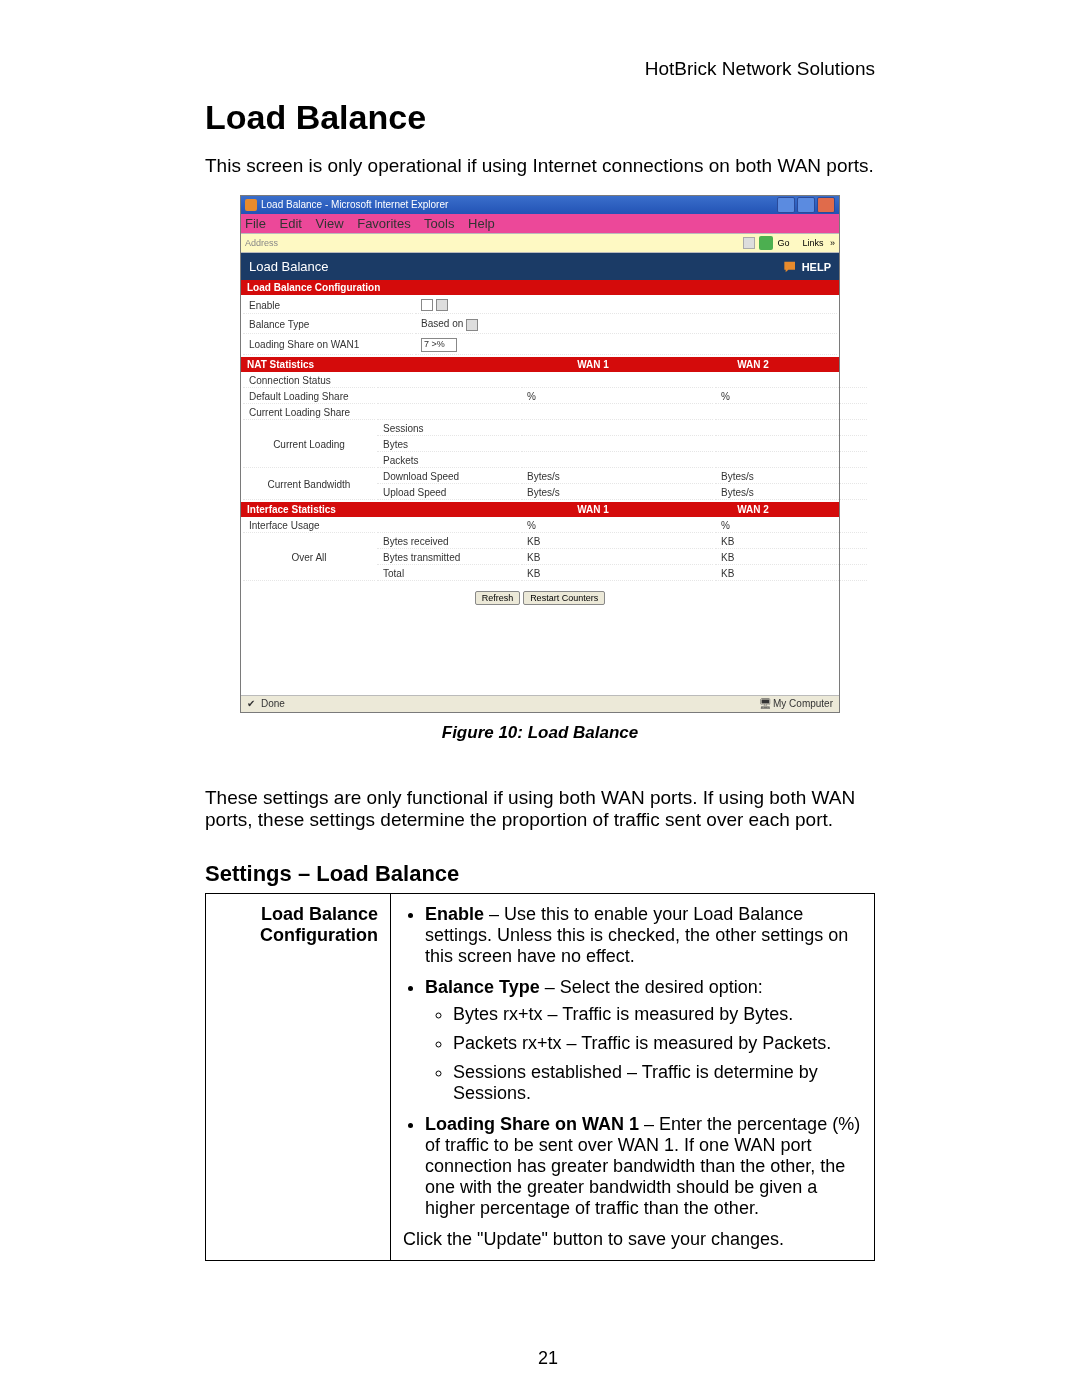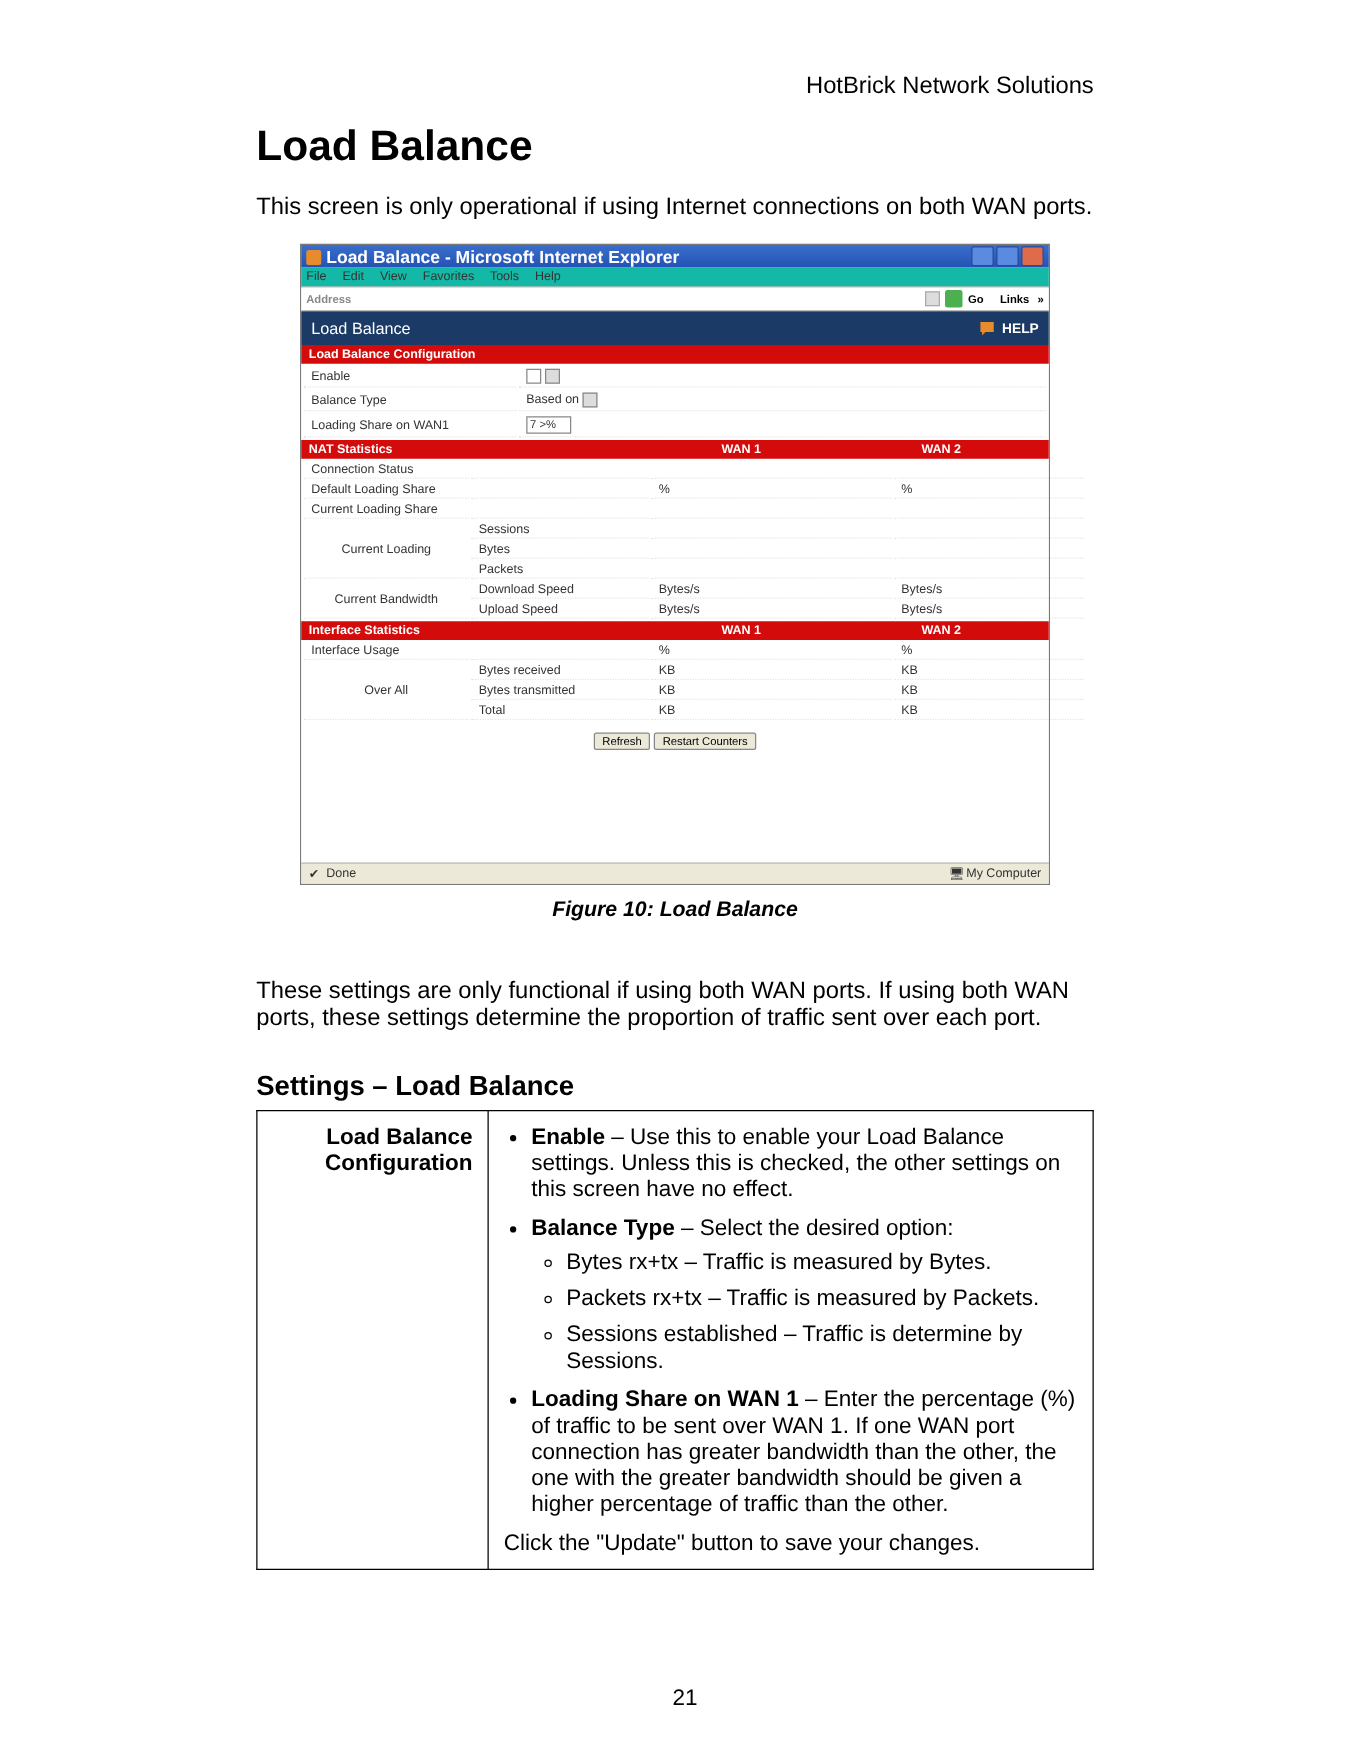--- a/index.html
+++ b/index.html
@@ -16,28 +16,28 @@
   table.settings td.label{width:160px;font-weight:bold;text-align:right;}
   ul.outer{margin:0;padding-left:22px;}
   ul.outer>li{margin-bottom:10px;}
   ul.inner{margin:6px 0 10px 0;padding-left:28px;}
   ul.inner>li{margin-bottom:8px;}
   .b{font-weight:bold;}
   .page-num{position:absolute;bottom:28px;left:16px;right:0;text-align:center;font-size:18px;}
 
   
   .ie-window{border:1px solid #7a7a7a;font-family:Tahoma,Arial,sans-serif;font-size:10px;color:#000;background:#ece9d8;}
-  .ie-titlebar{background:linear-gradient(#3a6ecb,#2353b5);color:#fff;height:18px;line-height:18px;padding:0 4px;display:flex;justify-content:space-between;align-items:center;font-size:14px;font-weight:bold;}
+  .ie-titlebar{background:linear-gradient(#3a6ecb,#2353b5);color:#fff;height:18px;line-height:18px;padding:0 4px;display:flex;justify-content:space-between;align-items:center;font-size:10px;font-weight:normal;}
   .ie-titlebar .ie-icon{width:12px;height:12px;background:#e88b2d;border-radius:2px;display:inline-block;margin-right:4px;vertical-align:middle;}
   .ie-btns{display:flex;gap:2px;}
   .ie-btn{width:16px;height:14px;background:#5b8be0;border:1px solid #2a4a9a;border-radius:2px;display:inline-block;}
   .ie-btn.close{background:#e06b4b;}
-  .ie-menubar{background:#14b8a6;padding:2px 4px;color:#333;font-size:10px;border-bottom:1px solid #bbb;}
+  .ie-menubar{background:#ec4899;padding:2px 4px;color:#333;font-size:13px;border-bottom:1px solid #bbb;}
   .ie-menubar span{margin-right:10px;}
-  .ie-addressbar{background:#ffffff;padding:2px 4px;border-bottom:1px solid #bbb;display:flex;align-items:center;justify-content:space-between;font-size:9px;font-weight:bold;}
+  .ie-addressbar{background:#fef9c3;padding:2px 4px;border-bottom:1px solid #bbb;display:flex;align-items:center;justify-content:space-between;font-size:9px;}
   .ie-addressbar .addr-label{color:#888;}
   .ie-addressbar .addr-right{display:flex;align-items:center;gap:4px;}
   .addr-go{width:14px;height:14px;background:#4caf50;border-radius:2px;display:inline-block;}
   .addr-dd{width:10px;height:10px;background:#ddd;border:1px solid #aaa;display:inline-block;}
   .content-area{background:#fff;}
   .lb-header{background:#1b3b66;color:#fff;padding:6px 8px;font-size:13px;display:flex;justify-content:space-between;align-items:center;}
   .help-btn{display:inline-flex;align-items:center;gap:3px;font-weight:bold;font-size:11px;}
   .help-btn svg{width:16px;height:14px;}
   .red-bar{background:#d40b0b;color:#fff;font-size:10px;font-weight:bold;padding:2px 6px;}
   .red-bar.cols{display:flex;}

